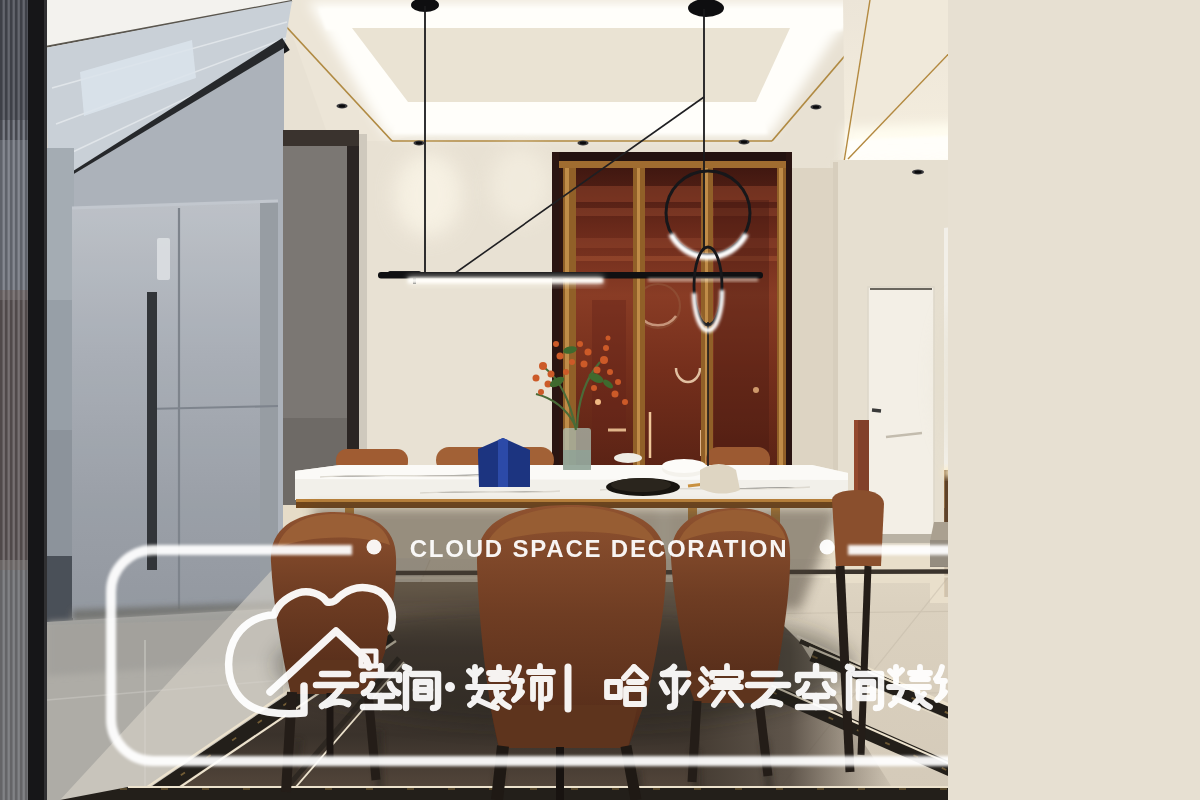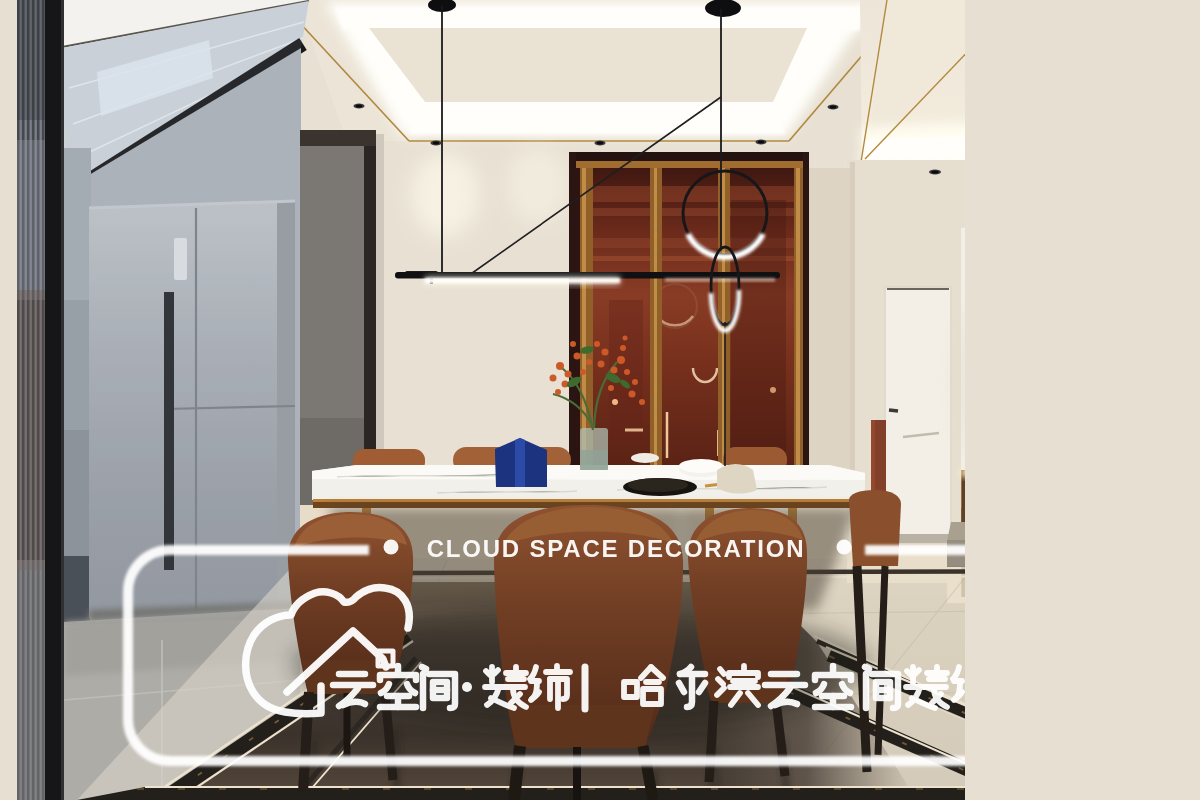--- a/index.html
+++ b/index.html
@@ -1,14 +1,14 @@
 <!DOCTYPE html>
 <html><head><meta charset="utf-8"><style>
 html,body{margin:0;padding:0;background:#e7e0d2;font-family:"Liberation Sans",sans-serif;}
-#st{position:relative;width:948px;height:800px;overflow:hidden;padding-left:17px;}
+#st{position:relative;width:948px;height:800px;overflow:hidden;}
 </style></head><body>
 <div id="st">
 <svg width="1200" height="800" viewBox="0 0 1200 800">
 <defs>
 <filter id="b1" x="-40%" y="-40%" width="180%" height="180%">
           <feGaussianBlur stdDeviation="1.5"></feGaussianBlur>
         </filter>
 <filter id="b3" x="-40%" y="-40%" width="180%" height="180%">
           <feGaussianBlur stdDeviation="3"></feGaussianBlur>
         </filter>

